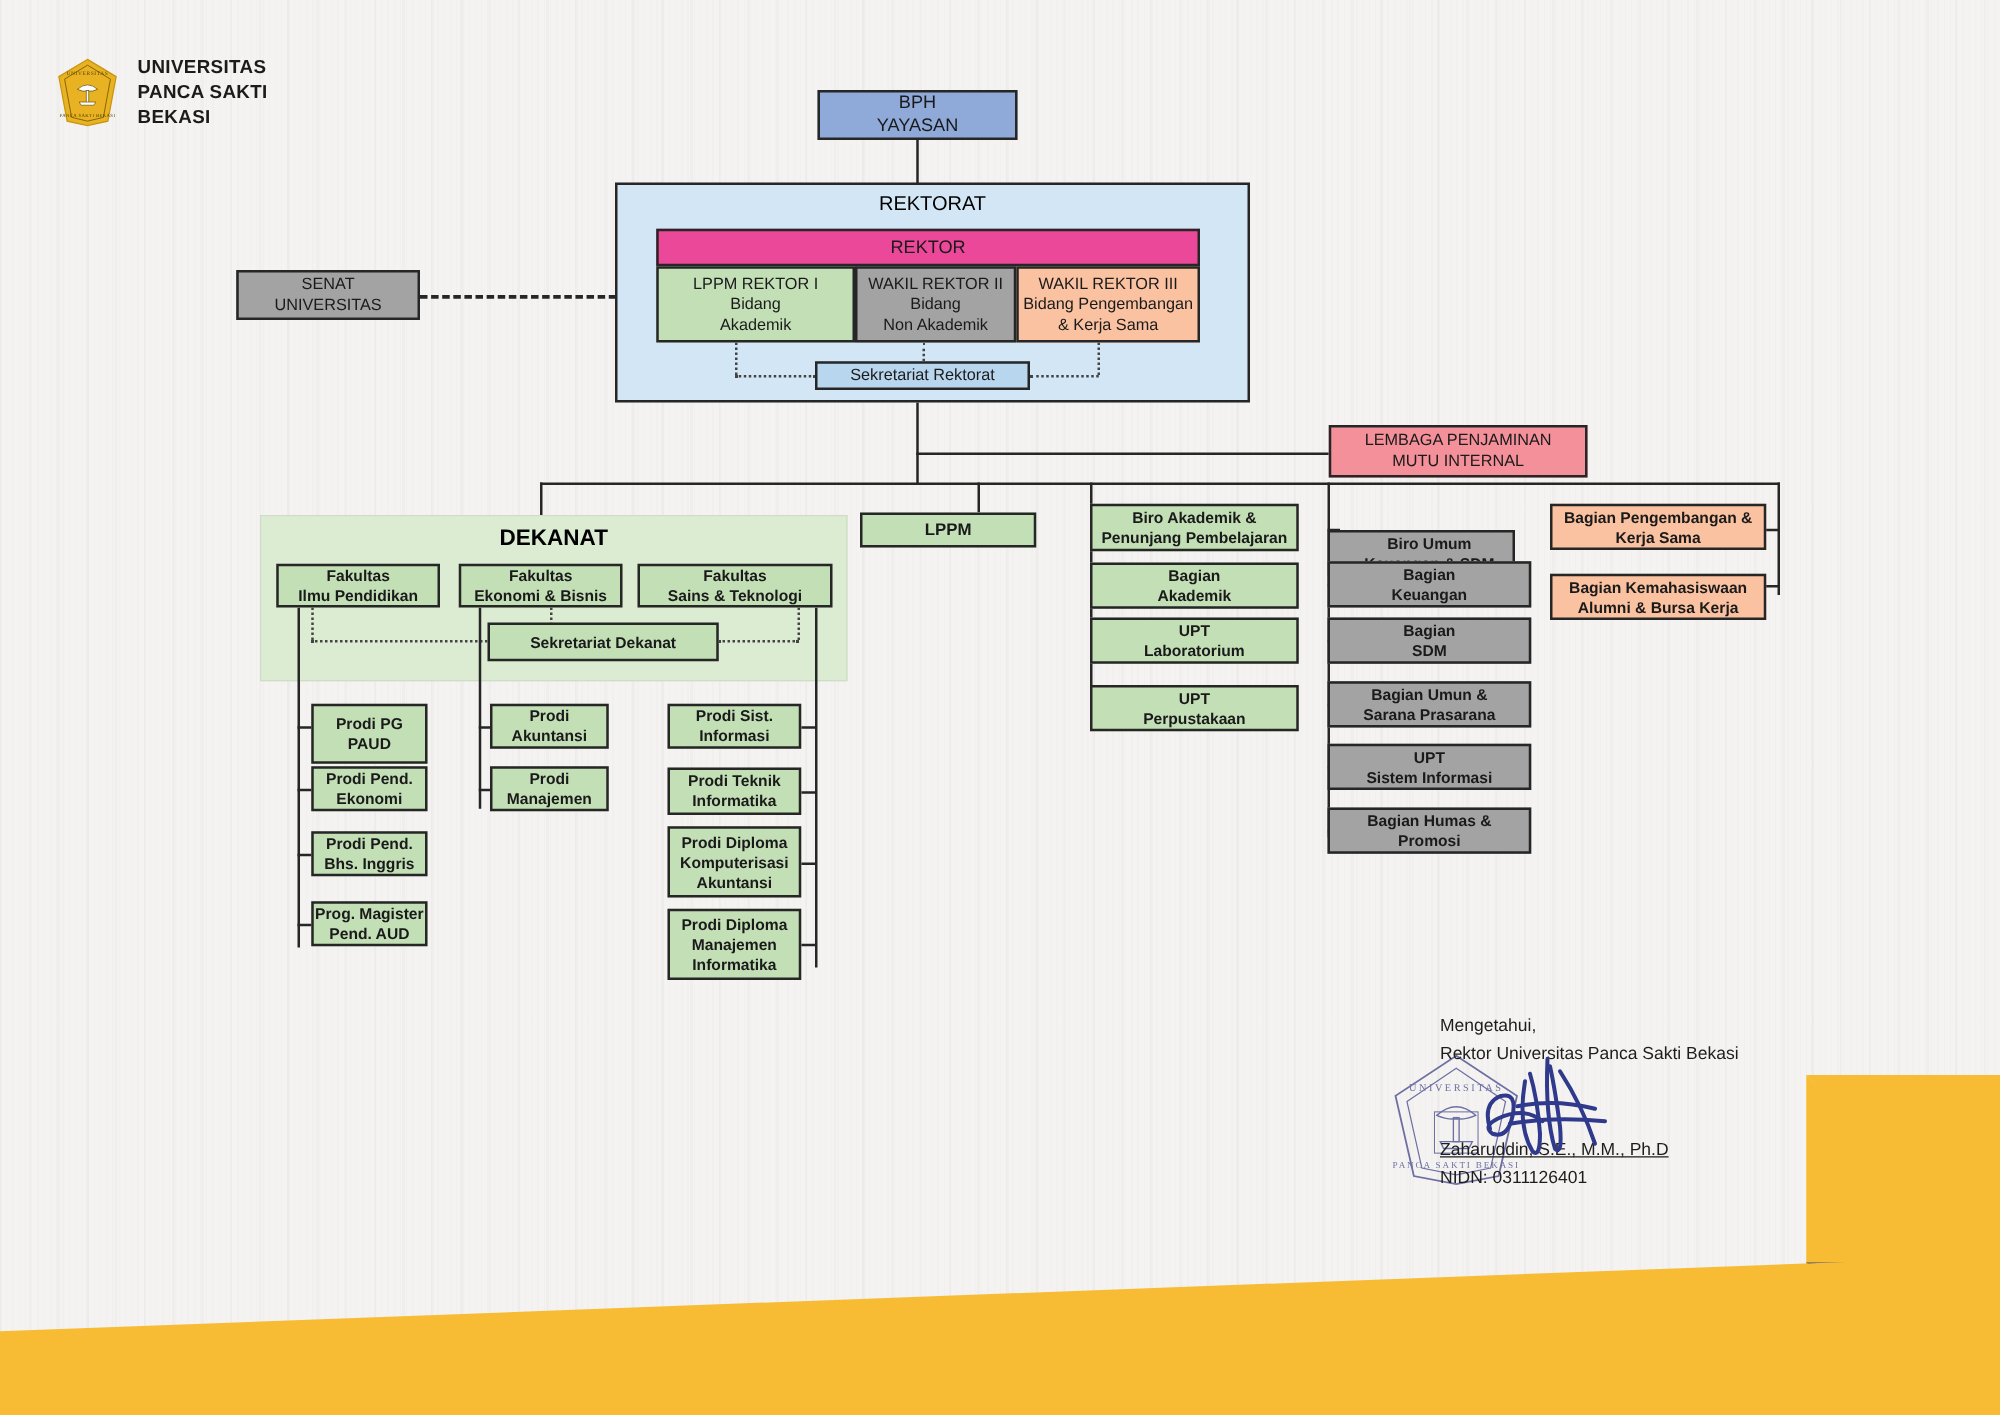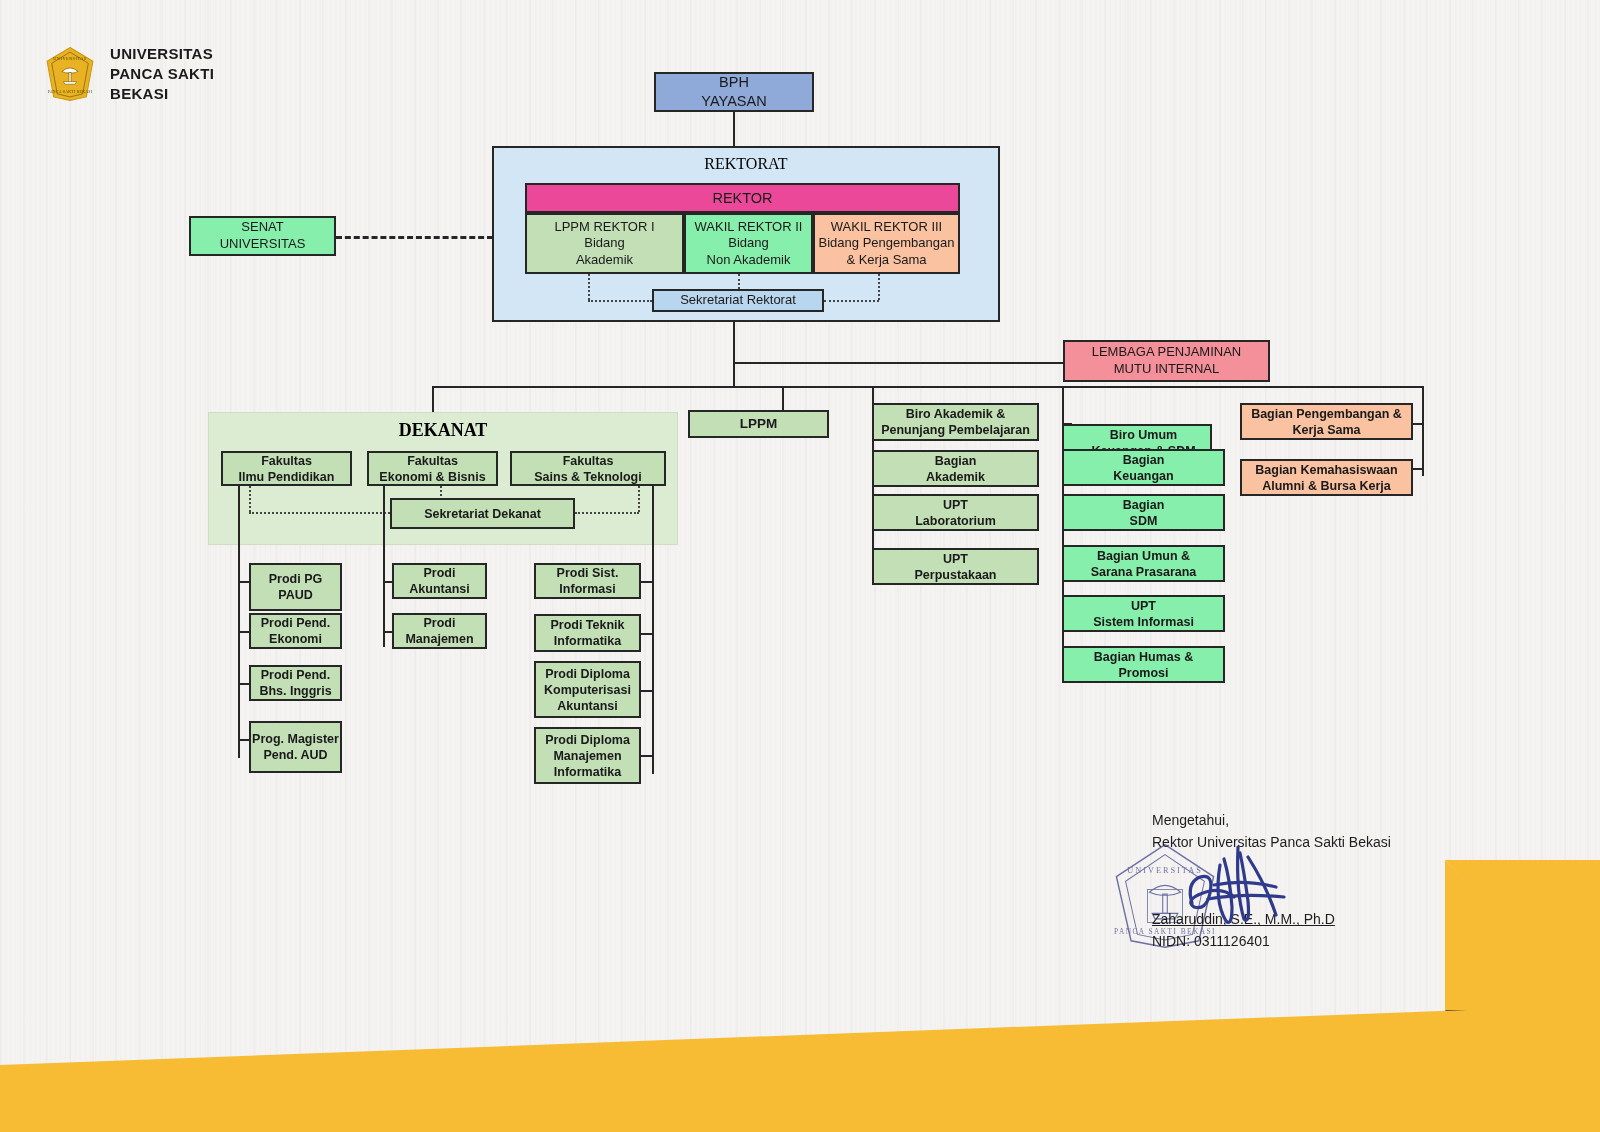--- a/index.html
+++ b/index.html
@@ -45,39 +45,38 @@
   .thin-sm{font-size:13px;font-weight:400;}
   
   .bold{font-size:13.5px;font-weight:bold;}
   .bold-sm{font-size:12.5px;font-weight:bold;}
 
   .blue-strong{background:#8fa9d8;}
   .blue-light{background:#ec4899;}
   .blue-pale{background:#d3e6f5;}
   .green{background:#c3dfb6;}
   .green-pale{background:#dcecd3;}
-  .yellow{background:#86efac;}
+  .yellow{background:#a3a3a3;}
   .orange{background:#fac2a0;}
   .pink{background:#f4909a;}
 
   
   .panel{
     position:absolute;box-sizing:border-box;
     border:2px solid #262626;
     z-index:2;
   }
   .panel-soft{
     position:absolute;box-sizing:border-box;
     border:1px solid #cfdcc6;
     z-index:2;
   }
   .panel-title{
     position:absolute;text-align:center;
     z-index:4;
-    font-family:Liberation Serif, serif;
   }
 
   
   .ln-h,.ln-v{position:absolute;background:#262626;z-index:3;}
   .ln-h{height:2px;}
   .ln-v{width:2px;}
   .dashed-h{
     position:absolute;height:0;border-top:3px dashed #262626;z-index:3;
   }
   .dot-h{position:absolute;height:0;border-top:2px dotted #444;z-index:3;}
@@ -239,21 +238,21 @@
     <span class="ln">PAUD</span>
   </div>
   <div class="node green bold-sm" style="left:249px;top:613px;width:93px;height:36px;">
     <span class="ln">Prodi Pend.</span>
     <span class="ln">Ekonomi</span>
   </div>
   <div class="node green bold-sm" style="left:249px;top:665px;width:93px;height:36px;">
     <span class="ln">Prodi Pend.</span>
     <span class="ln">Bhs. Inggris</span>
   </div>
-  <div class="node green bold-sm" style="left:249px;top:721px;width:93px;height:52px;">
+  <div class="node green bold-sm" style="left:249px;top:721px;width:93px;height:36px;">
     <span class="ln">Prog. Magister</span>
     <span class="ln">Pend. AUD</span>
   </div>
 
   <div class="ln-v" style="left:383px;top:486px;height:161px;"></div>
   <div class="ln-h" style="left:383px;top:581px;width:10px;"></div>
   <div class="ln-h" style="left:383px;top:631px;width:10px;"></div>
 
   <div class="node green bold-sm" style="left:392px;top:563px;width:95px;height:36px;">
     <span class="ln">Prodi</span>

